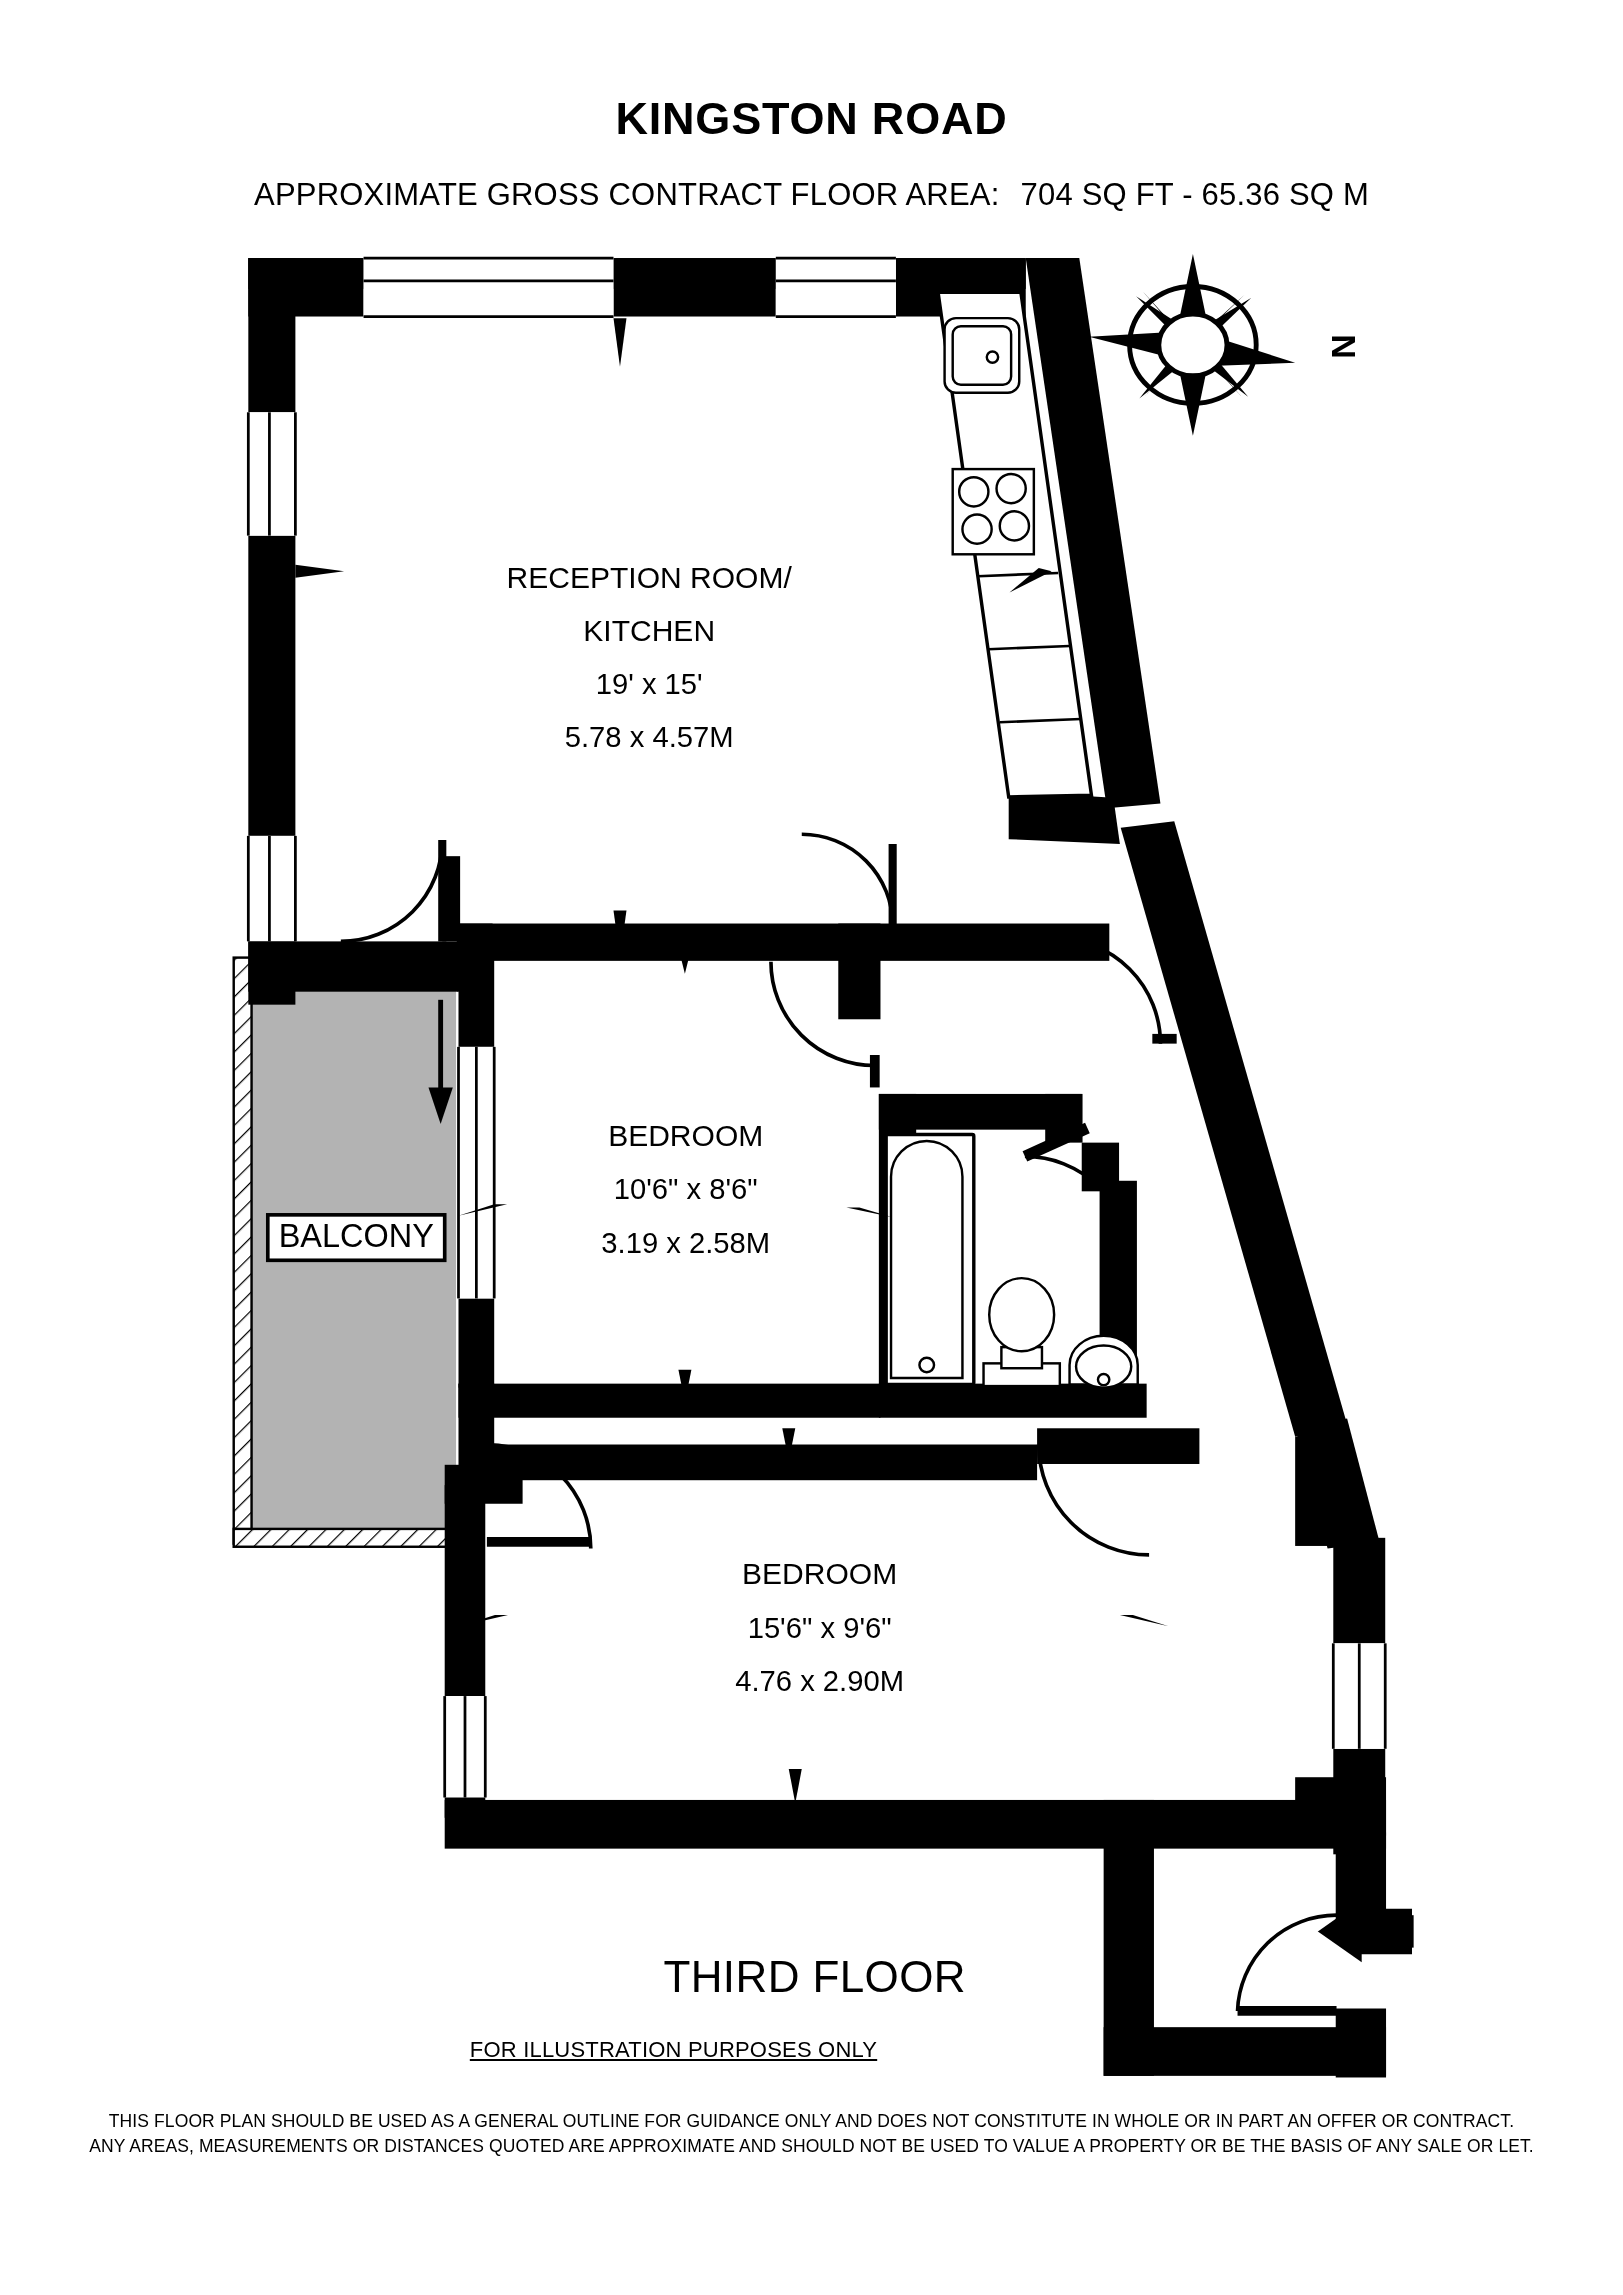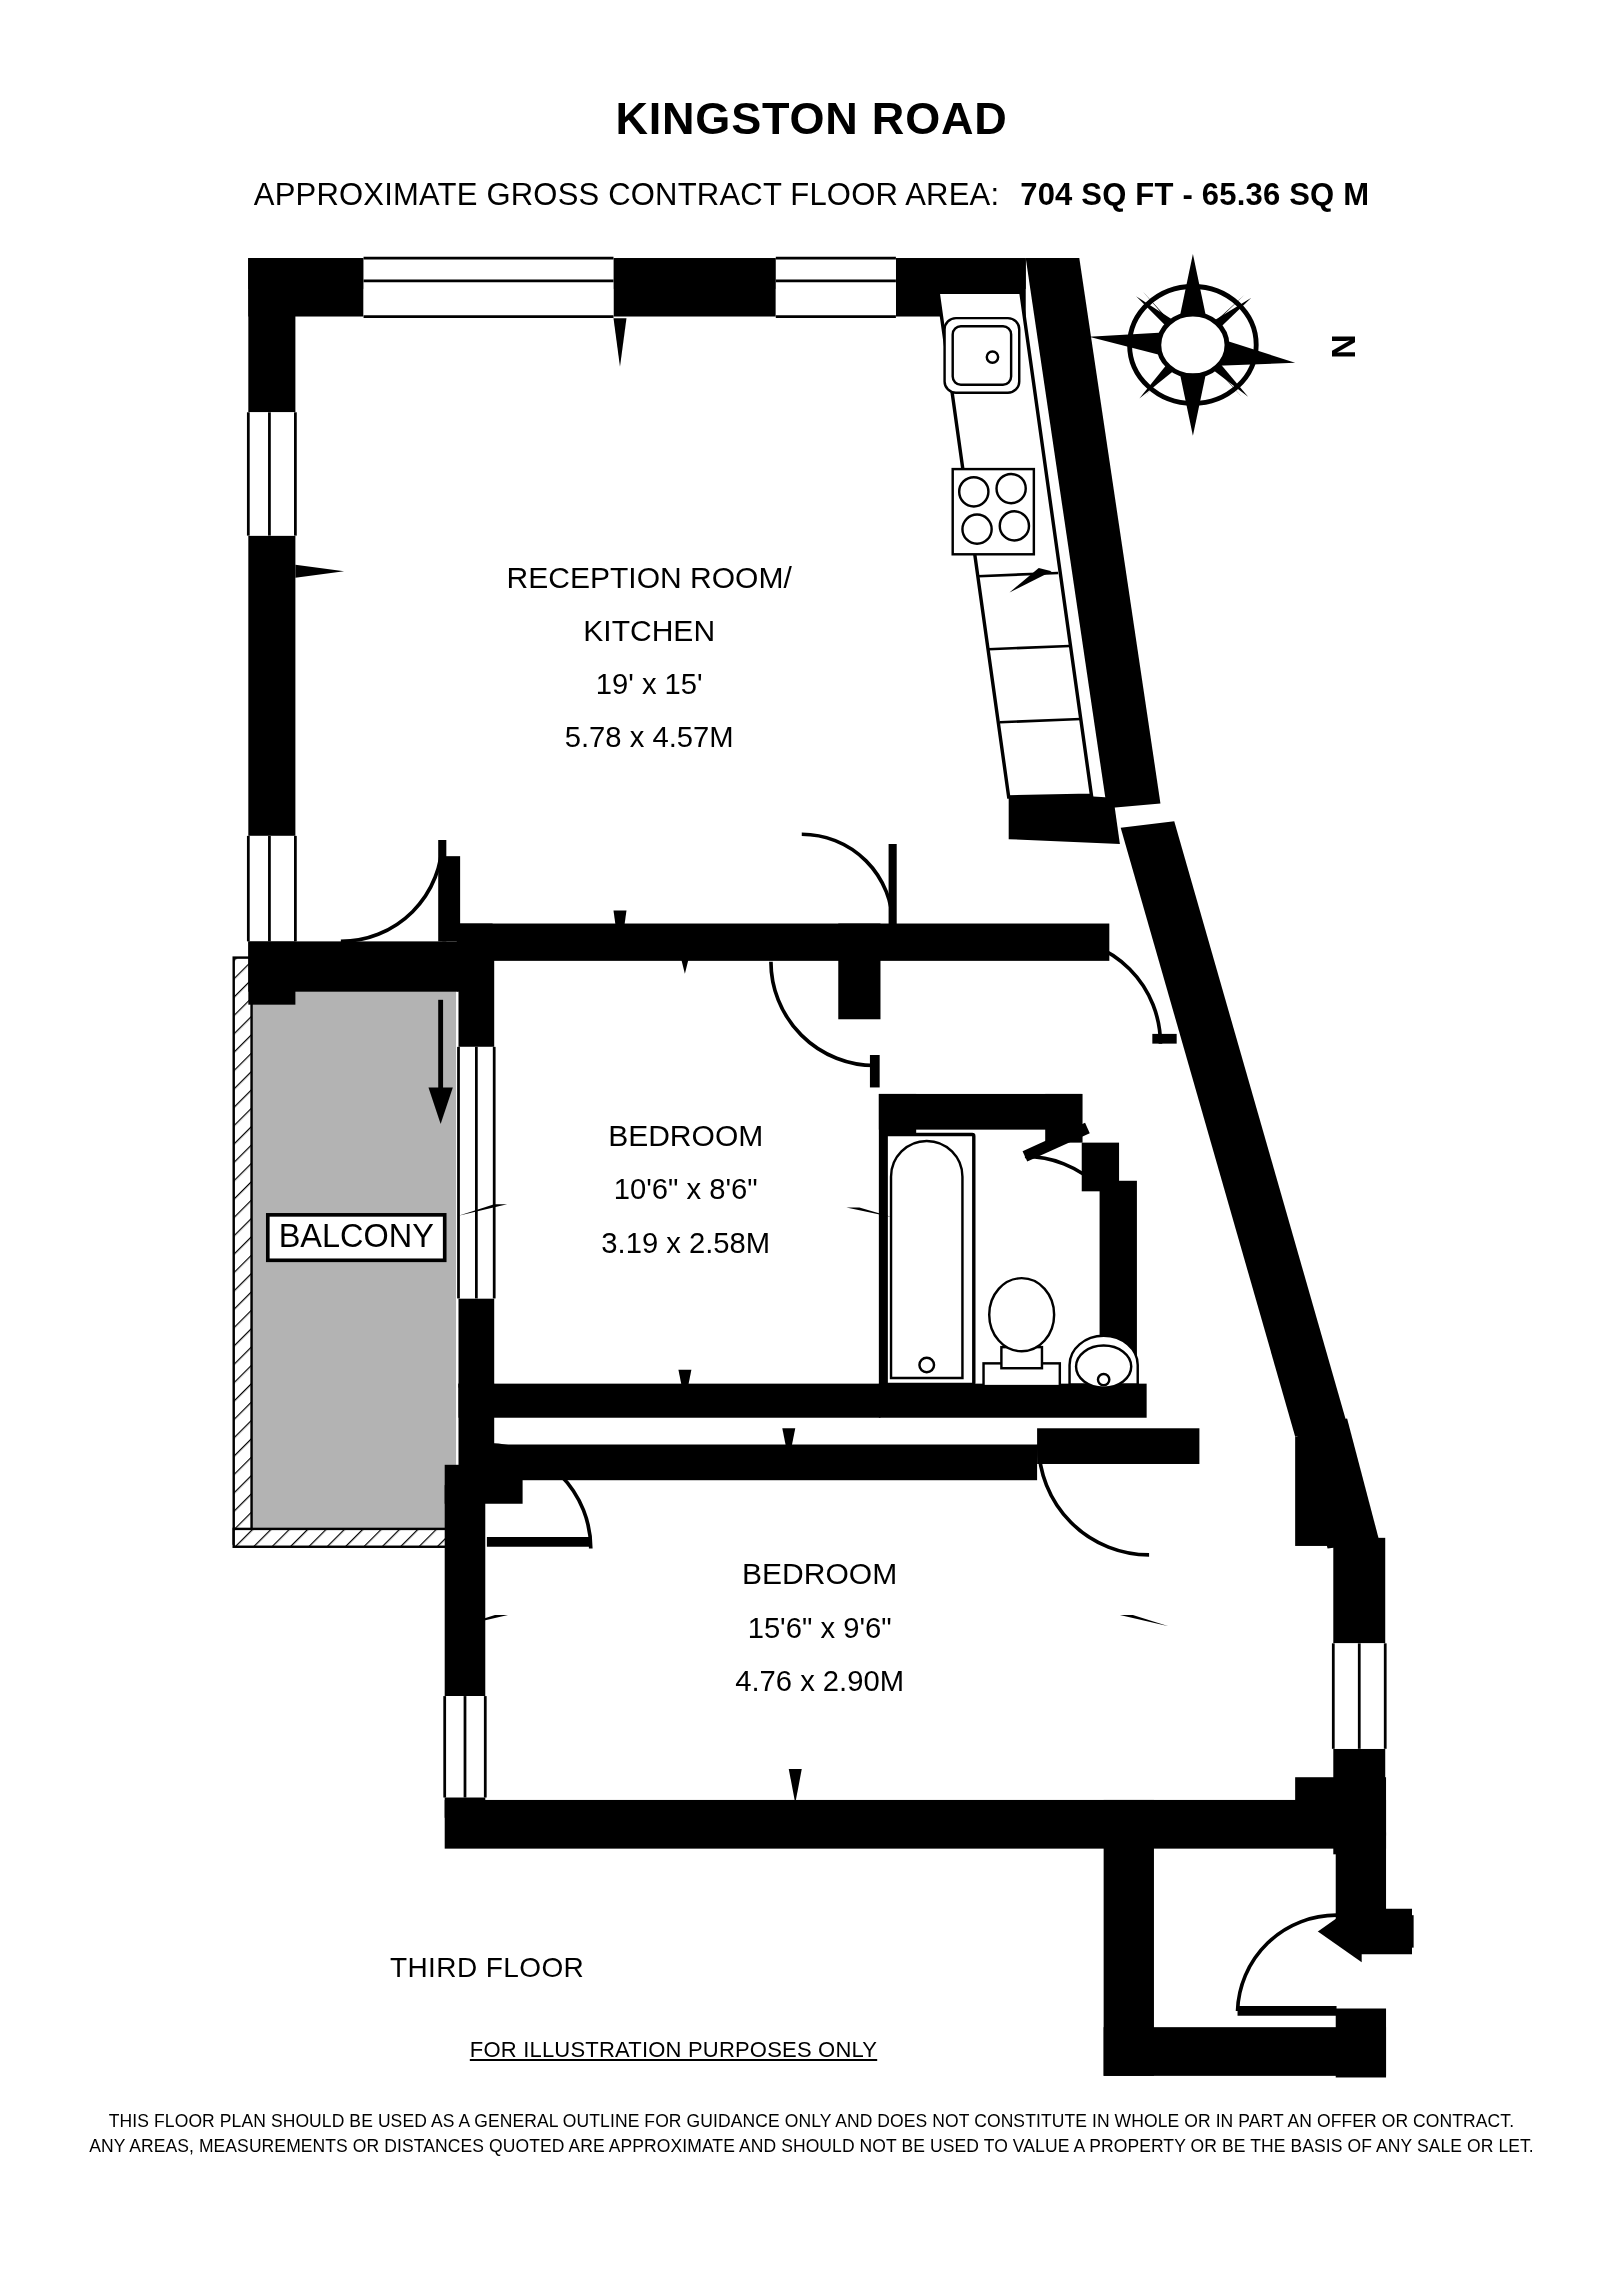--- a/index.html
+++ b/index.html
@@ -40,32 +40,32 @@
   #subtitle-block { top: 177px; }
   #subtitle-block .sub-line {
     font-size: 31px;
     font-weight: bold;
     letter-spacing: 0.2px;
     white-space: nowrap;
     display: inline-block;
   }
   #subtitle-block .sub-label { font-weight: normal; }
   #subtitle-block .sub-area {
-    font-weight: bold;
+    font-weight: normal;
     margin-left: 21px;
   }
 
   
   #floor-caption {
     position: absolute;
-    left: 390px;
+    left: 398px;
     top: 1952px;
     width: 568px;
-    text-align: left;
-    font-size: 28px;
+    text-align: right;
+    font-size: 44px;
     letter-spacing: 0.4px;
   }
   #illustration-note {
     position: absolute;
     left: 349px;
     top: 2037px;
     width: 649px;
     text-align: center;
     font-size: 22px;
     letter-spacing: 0.2px;

